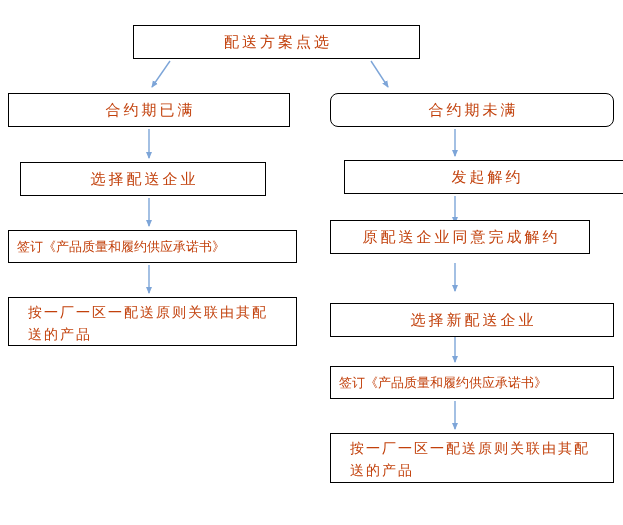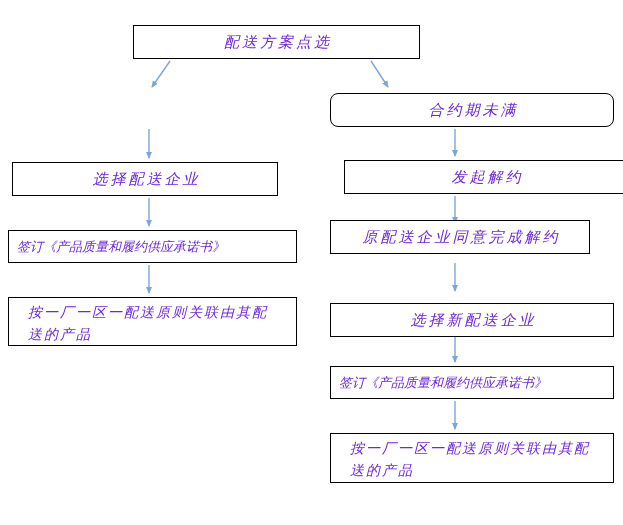--- a/index.html
+++ b/index.html
@@ -25,22 +25,21 @@
     top: 0;
     pointer-events: none;
   }
   .node {
     position: absolute;
     box-sizing: border-box;
     border: 1px solid #000;
     background: #fff;
     display: flex;
     align-items: center;
-    color: #6d28d9;
-    font-style: italic;
+    color: #c2410c;
   }
   .node.big {
     font-size: 15px;
     letter-spacing: 3px;
     justify-content: center;
     text-indent: 3px; 
   }
   .node.small {
     font-size: 13px;
     letter-spacing: 0;
@@ -78,22 +77,23 @@
       <line x1="455" y1="129" x2="455" y2="156" marker-end="url(#ah)"></line>
       <line x1="455" y1="196" x2="455" y2="223" marker-end="url(#ah)"></line>
       <line x1="455" y1="263" x2="455" y2="291" marker-end="url(#ah)"></line>
       <line x1="455" y1="331" x2="455" y2="362" marker-end="url(#ah)"></line>
       <line x1="455" y1="401" x2="455" y2="429" marker-end="url(#ah)"></line>
     </g>
   </svg>
 
   <div class="node big" style="left:133px; top:25px; width:287px; height:34px;">配送方案点选</div>
 
+  <div class="node big" style="left:8px; top:93px; width:282px; height:34px;">合约期已满</div>
 
-  <div class="node big" style="left:12px; top:162px; width:266px; height:34px;">选择配送企业</div>
+  <div class="node big" style="left:20px; top:162px; width:246px; height:34px;">选择配送企业</div>
 
   <div class="node small" style="left:8px; top:230px; width:289px; height:33px;">签订《产品质量和履约供应承诺书》</div>
 
   <div class="node wrap" style="left:8px; top:297px; width:289px; height:49px;">按一厂一区一配送原则关联由其配送的产品</div>
 
   <div class="node big" style="left:330px; top:93px; width:284px; height:34px;border-radius:8px;">合约期未满</div>
 
   <div class="node big" style="left:344px; top:160px; width:284px; height:34px;">发起解约</div>
 
   <div class="node big" style="left:330px; top:220px; width:260px; height:34px;">原配送企业同意完成解约</div>

